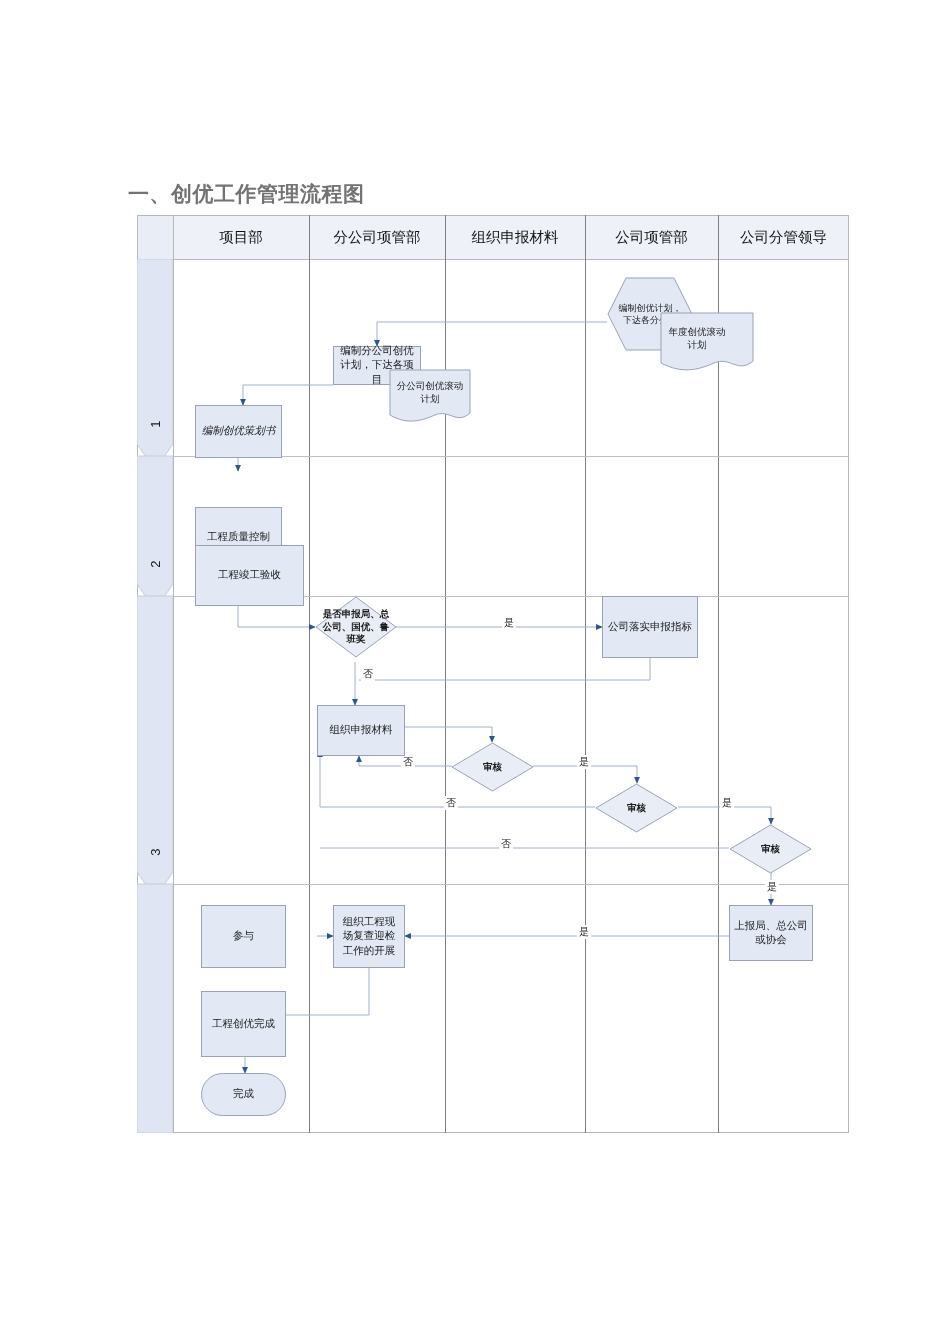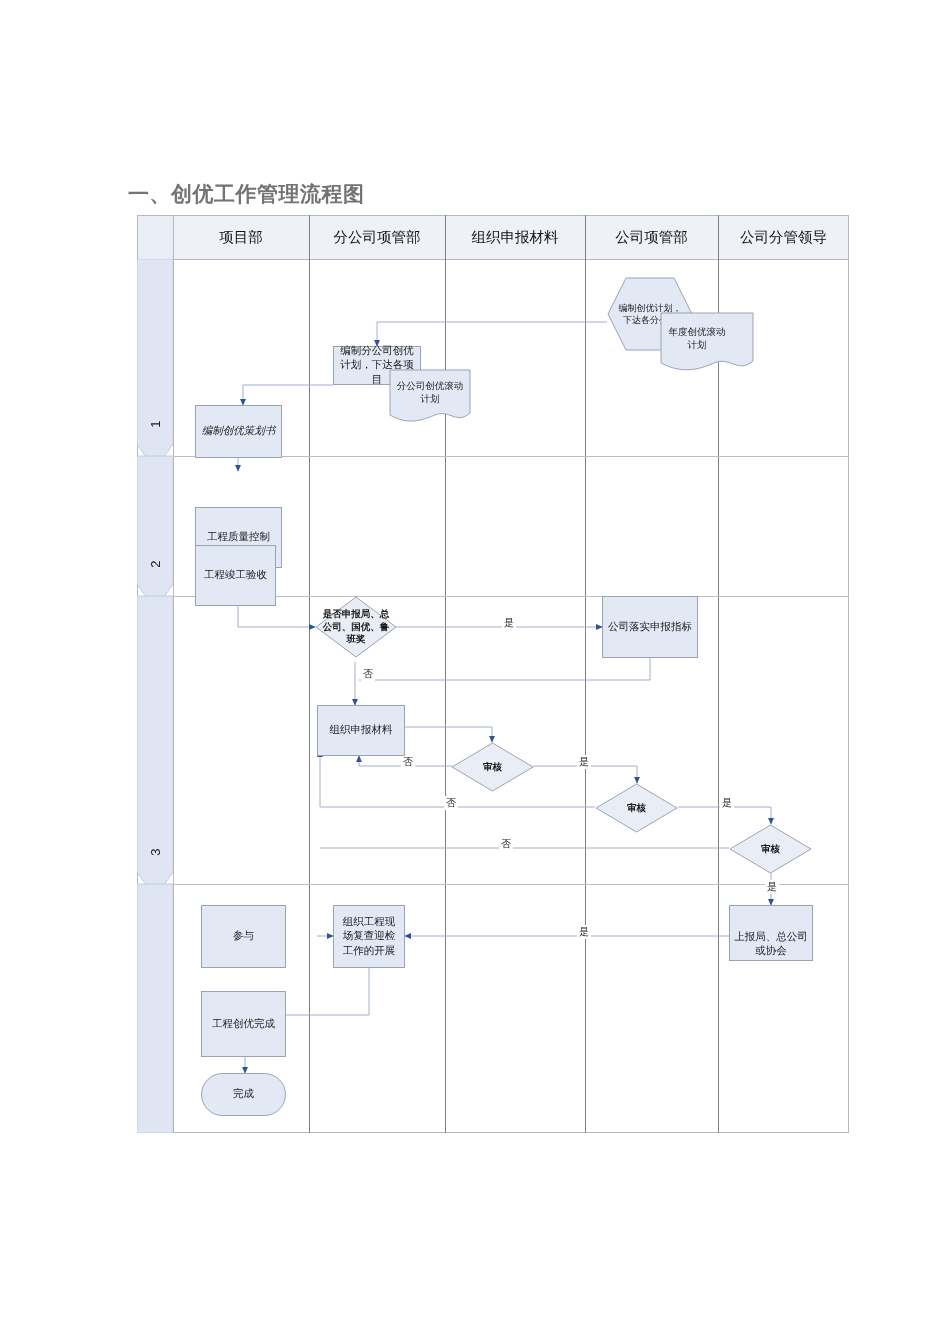--- a/index.html
+++ b/index.html
@@ -245,21 +245,21 @@
     </div>
 
     <div class="shape proc" style="left:58px;top:190px;width:87px;height:53px;font-style:italic;">
       <span>编制创优策划书</span>
     </div>
 
     <div class="shape proc" style="left:58px;top:256px;width:87px;height:61px;margin-top:36px;">
       <span>工程质量控制</span>
     </div>
 
-    <div class="shape proc" style="left:58px;top:330px;width:81px;height:61px;">
+    <div class="shape proc" style="left:58px;top:330px;width:109px;height:61px;">
       <span>工程竣工验收</span>
     </div>
 
     <div class="dia-wrap" style="left:178px;top:381px;width:82px;height:62px;">
       <svg width="82" height="62" viewBox="0 0 82 62">
         <polygon points="41,1 81,31 41,61 1,31" fill="#e9edf5" stroke="#9aa3b5" stroke-width="1"></polygon>
       </svg>
       <div class="dia-text">是否申报局、总公司、国优、鲁班奖</div>
     </div>
 
@@ -285,21 +285,21 @@
       <div class="dia-text">审核</div>
     </div>
 
     <div class="dia-wrap" style="left:592px;top:609px;width:83px;height:50px;">
       <svg width="83" height="50" viewBox="0 0 83 50">
         <polygon points="41.5,1 82,25 41.5,49 1,25" fill="#e9edf5" stroke="#9aa3b5" stroke-width="1"></polygon>
       </svg>
       <div class="dia-text">审核</div>
     </div>
 
-    <div class="shape proc" style="left:592px;top:690px;width:84px;height:56px;align-items:flex-end;">
+    <div class="shape proc" style="left:592px;top:690px;width:84px;height:56px;">
       <span>上报局、总公司或协会</span>
     </div>
 
     <div class="shape proc" style="left:196px;top:690px;width:72px;height:63px;">
       <span>组织工程现场复查迎检工作的开展</span>
     </div>
 
     <div class="shape proc" style="left:64px;top:776px;width:85px;height:66px;">
       <span>工程创优完成</span>
     </div>

